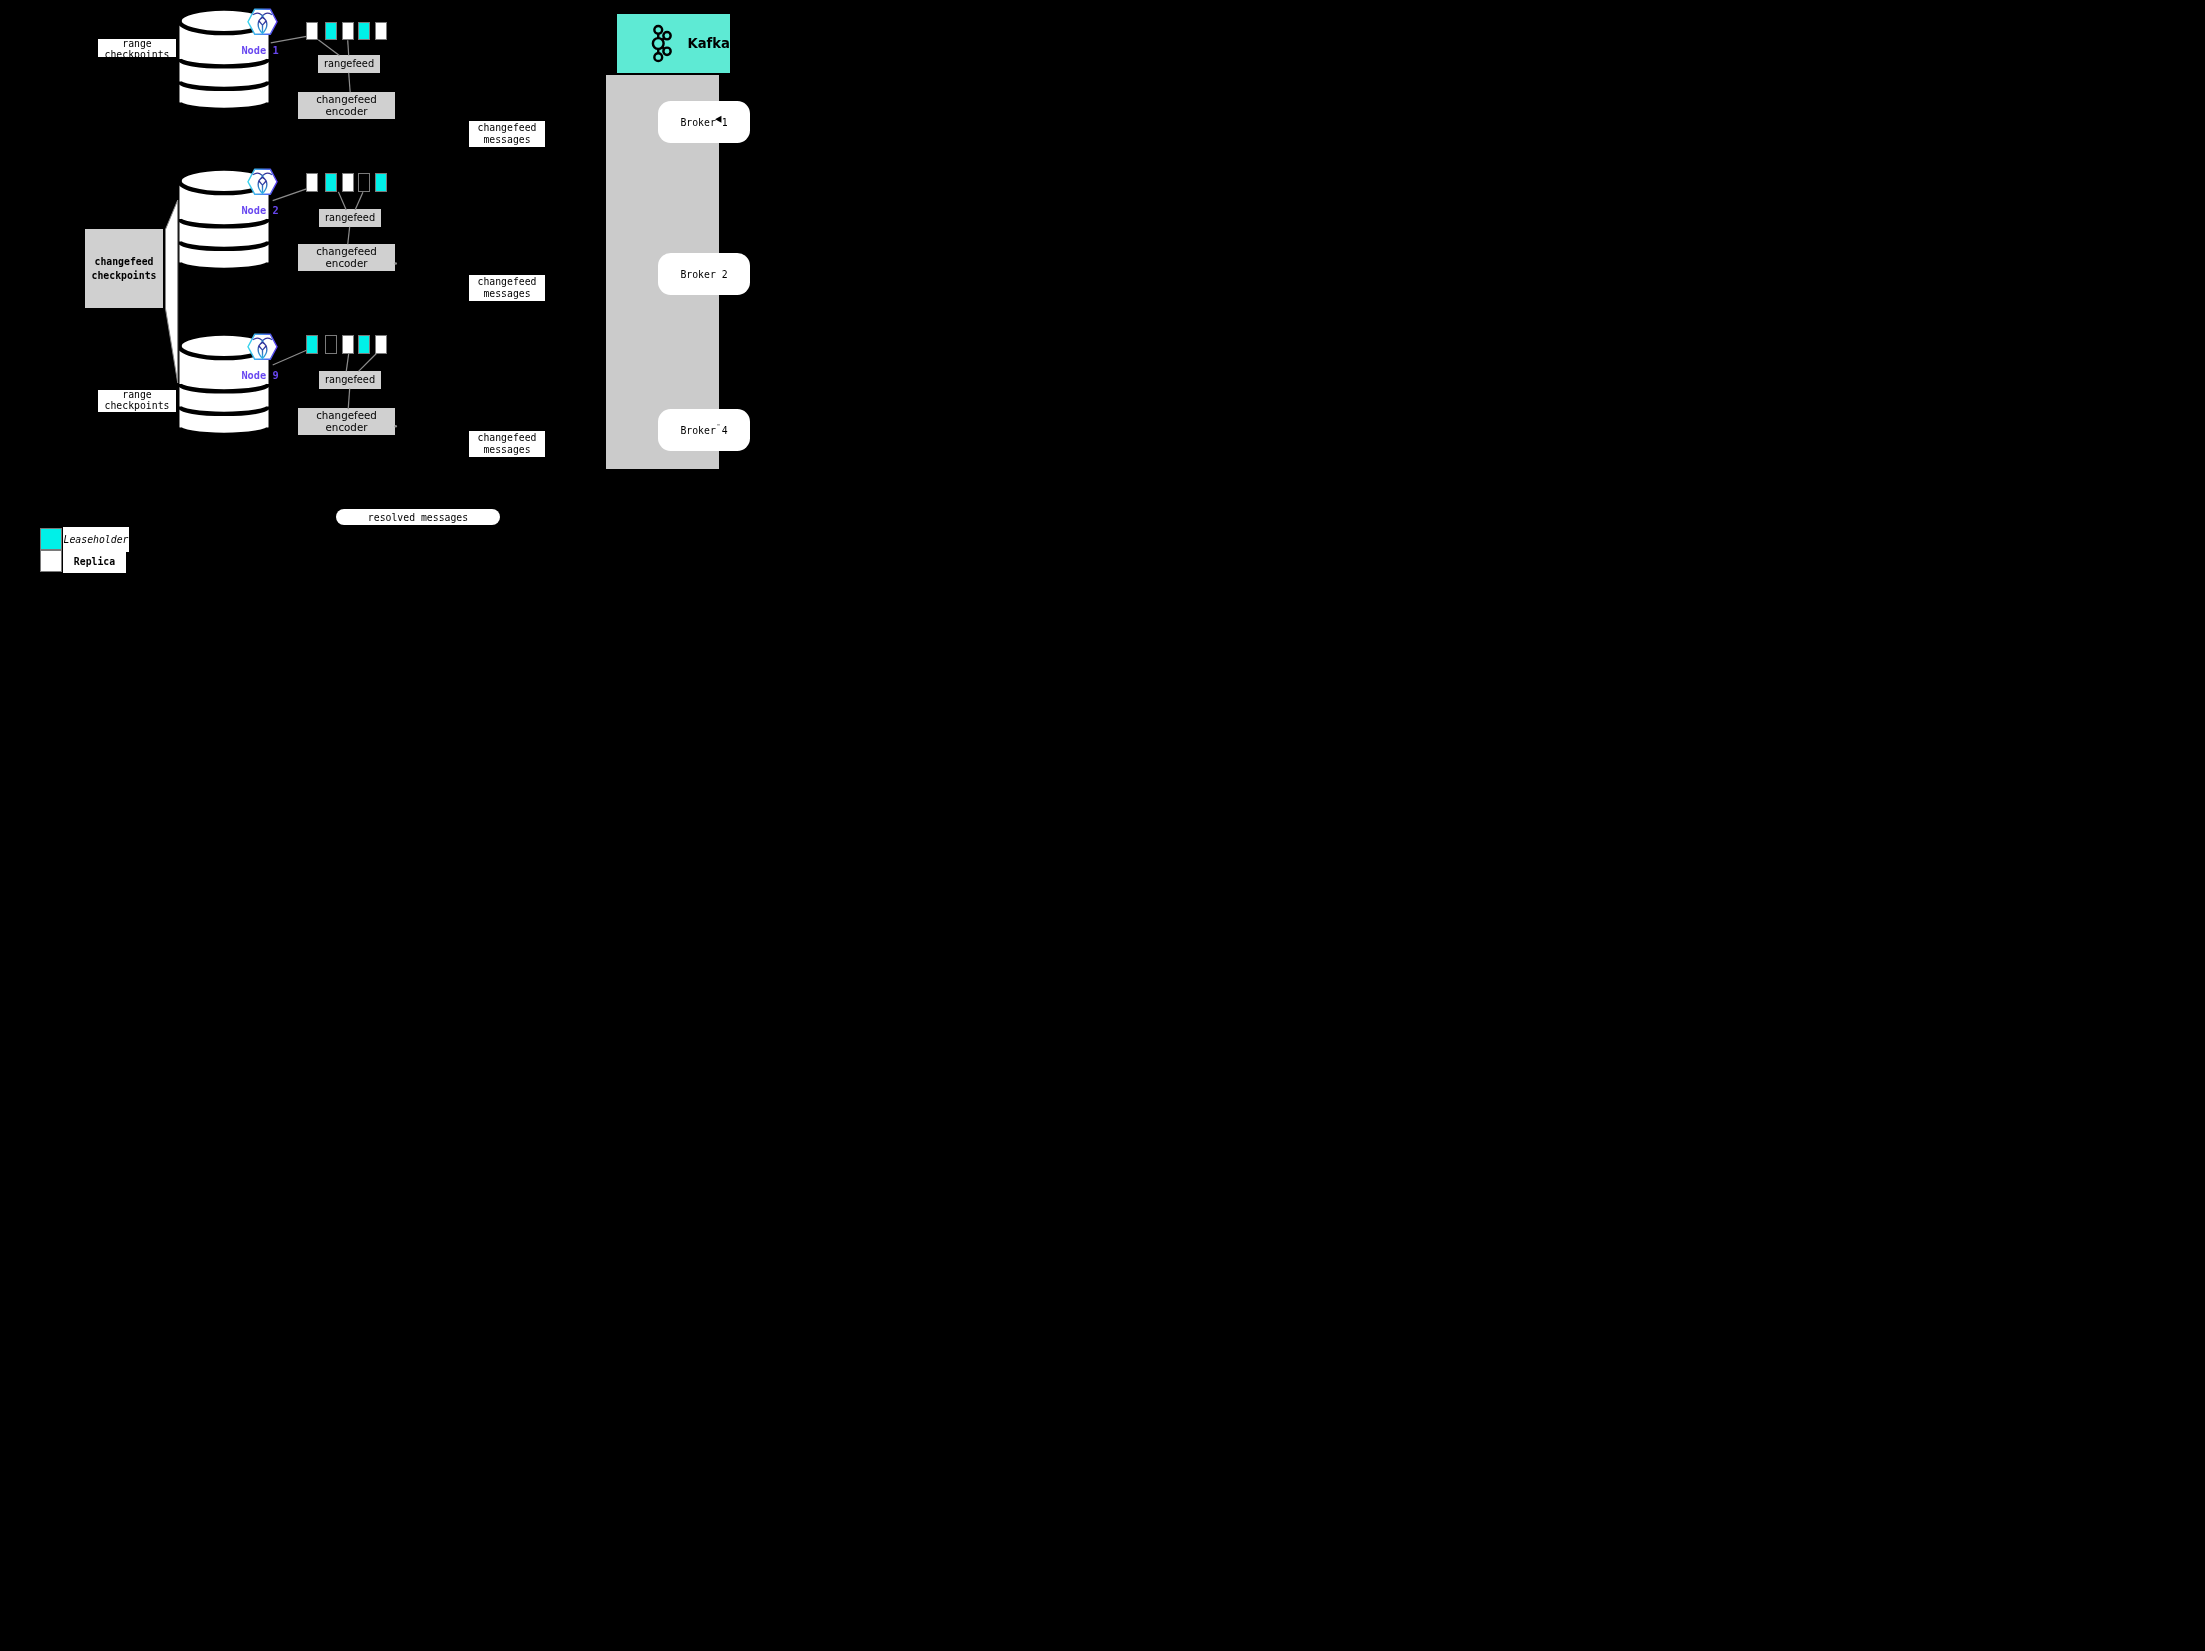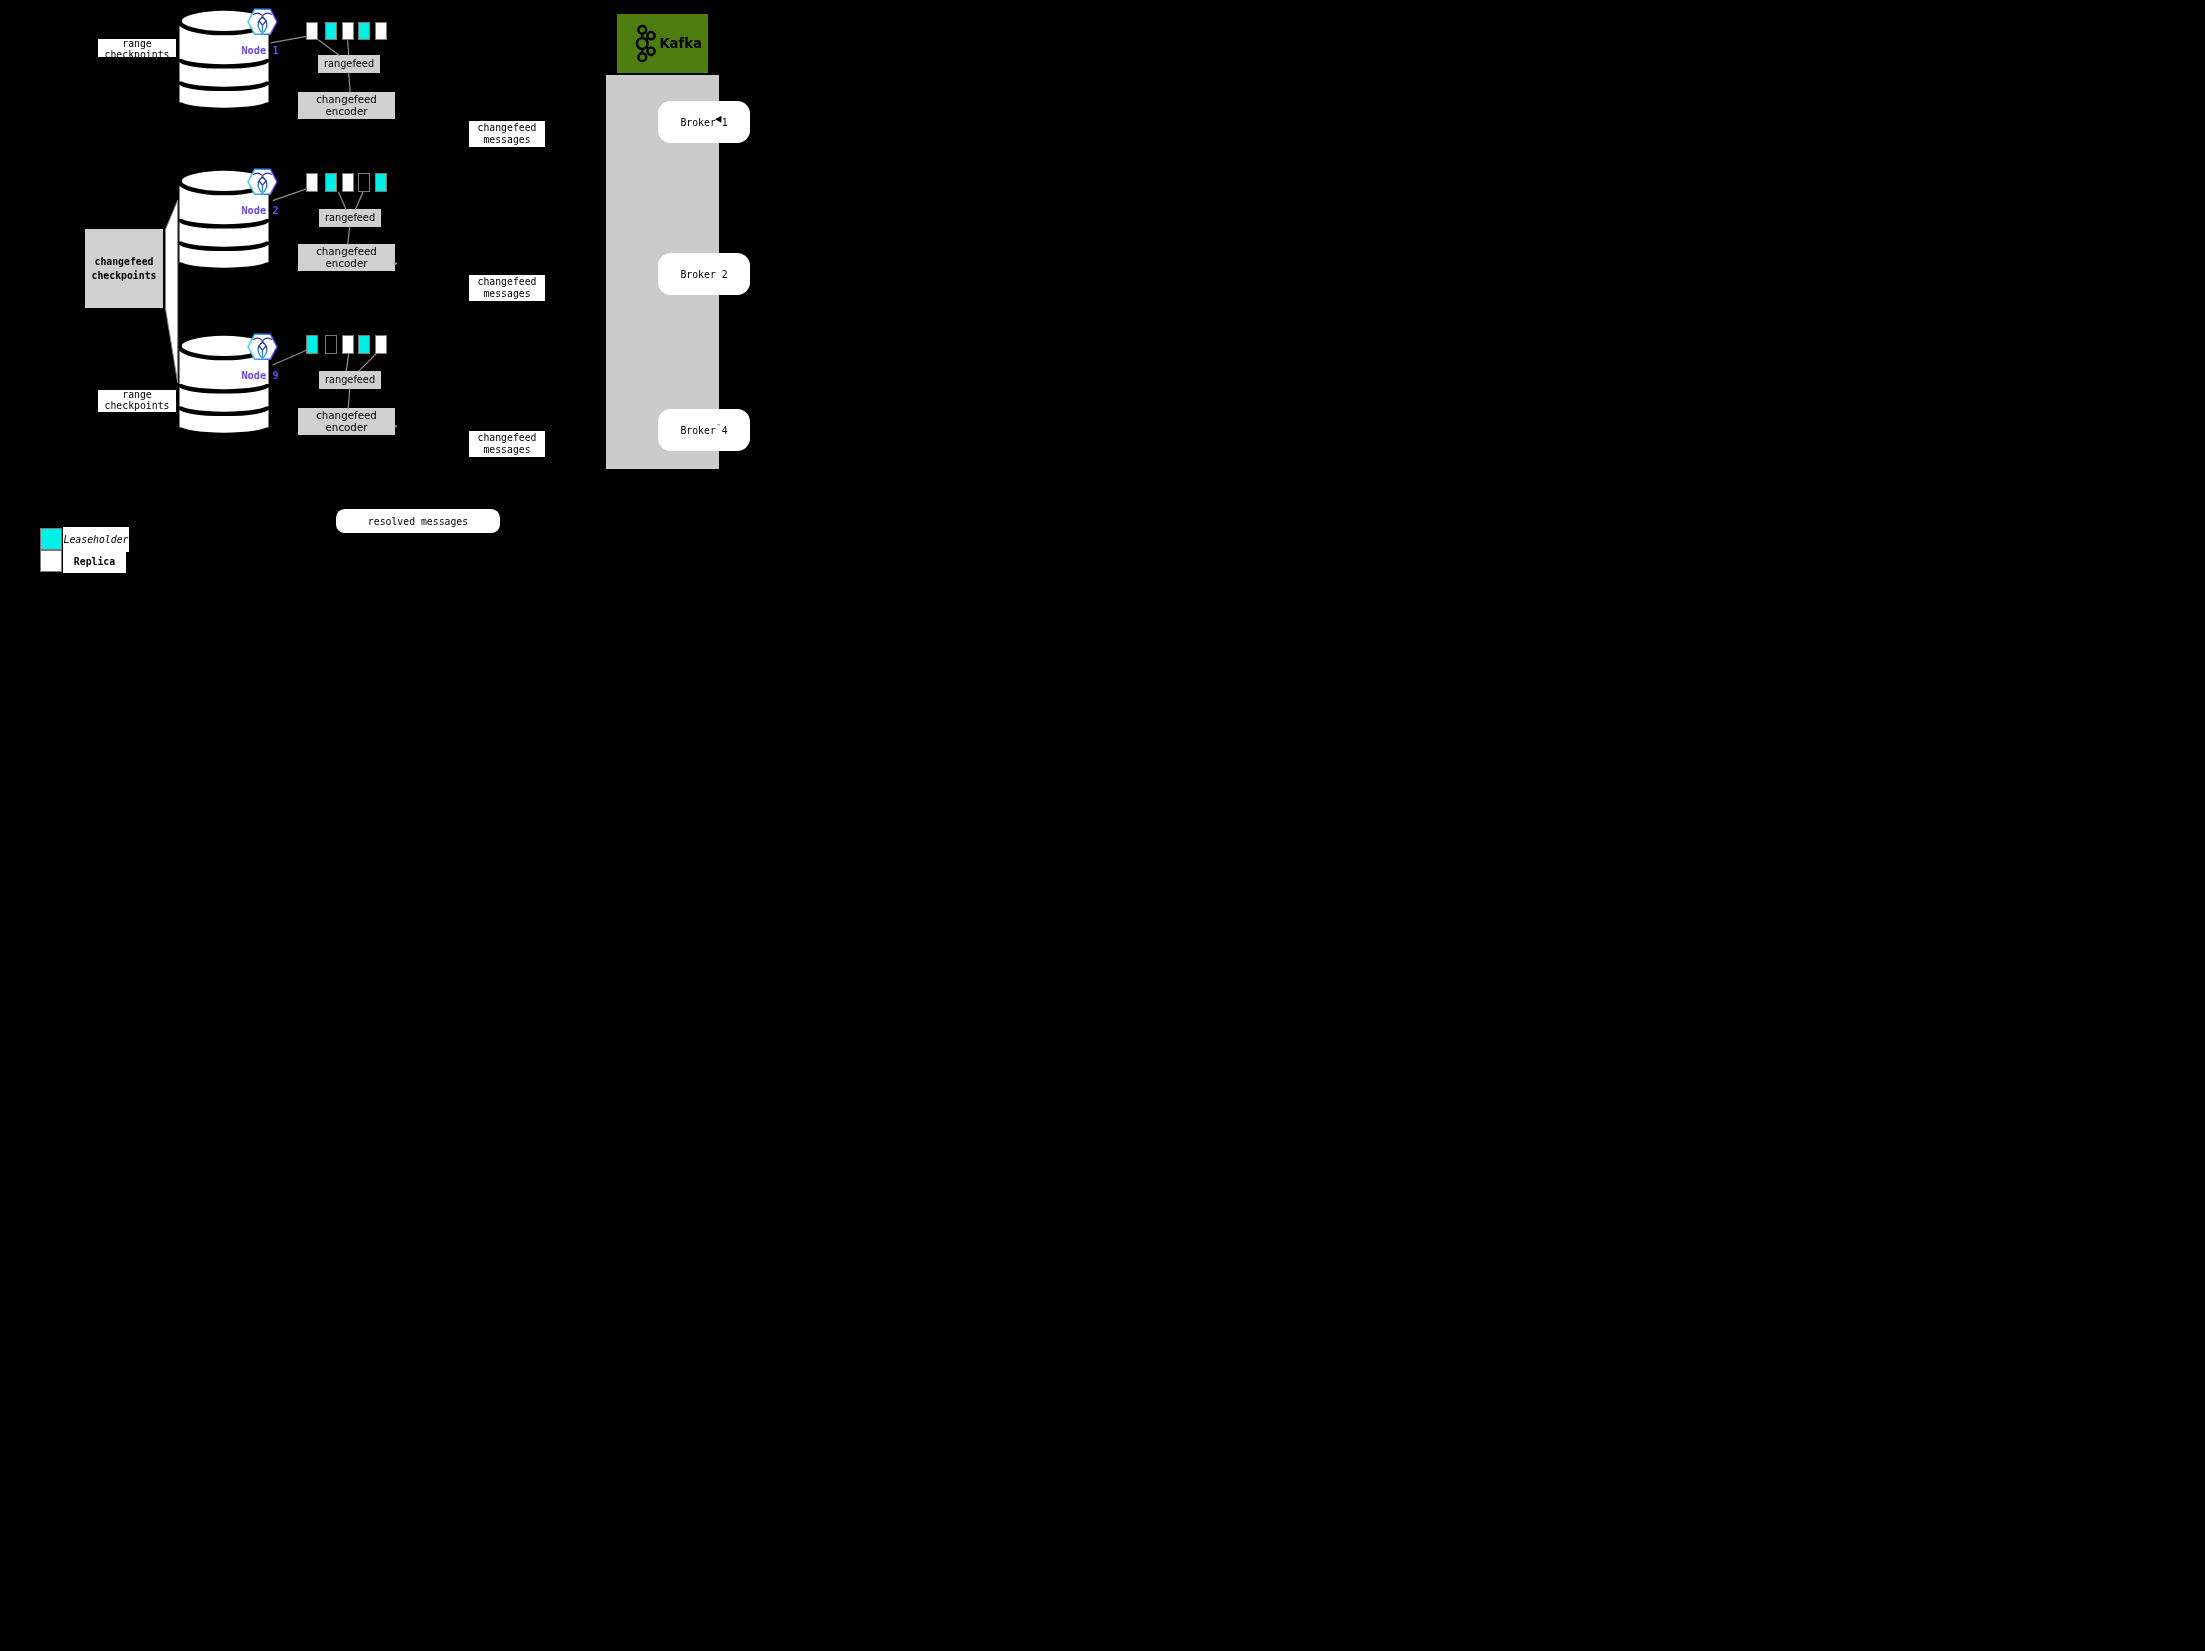--- a/index.html
+++ b/index.html
@@ -17,24 +17,24 @@
   .rc-bot{left:98px;top:390px;width:78px;height:21.6px;}
   .coord{left:85px;top:229px;width:78px;height:79px;font-weight:bold;font-size:9.8px;line-height:13.2px;}
   .rangefeed{width:62px;height:17.6px;font-size:9.8px;}
   .encoder{width:97px;height:26.5px;font-size:10.3px;line-height:12.7px;}
   .messages{width:76px;height:25.5px;font-size:9.8px;line-height:11.8px;}
   .node-label{position:absolute;left:0;top:36px;width:100%;text-align:center;
               color:#6847f0;font-weight:bold;font-size:10.3px;padding-left:36px;}
   .square{position:absolute;width:12.3px;height:18.6px;border:1.5px solid #7a7a7a;box-sizing:border-box;}
   .kafka-panel{left:606px;top:75px;width:113px;height:394px;background:#cbcbcb;}
   .broker{left:617px;width:92px;height:42px;border-radius:12.7px;font-size:9.8px;margin-left:41px;}
-  .kafka-box{left:617px;top:13.7px;width:91px;height:59px;background:#4d7c0f;display:flex;
-             align-items:center;justify-content:center;}
+  .kafka-box{left:617px;top:13.7px;width:91px;height:59px;background:#5eead4;display:flex;
+             align-items:center;justify-content:space-between;padding-left:22px;}
   .kafka-brand{font-family:"DejaVu Sans",sans-serif;font-weight:bold;font-size:13.2px;color:#000;margin-left:3.9px;}
-  .pill{left:336px;top:509px;width:164px;height:24px;border-radius:8.8px;font-size:9.8px;}
+  .pill{left:336px;top:509px;width:164px;height:16px;border-radius:8.8px;font-size:9.8px;}
   .legend-swatch{position:absolute;width:22px;height:21.6px;border:1.5px solid #7a7a7a;box-sizing:border-box;}
   .legend-label{font-size:9.8px;}
   svg{display:block;overflow:visible;}
 </style>
 </head>
 <body>
 
 <div id="canvas">
 
   <svg class="abs" style="left:0;top:0;width:769px;height:576px;z-index:3;pointer-events:none;" viewBox="0 0 1568 1174">

